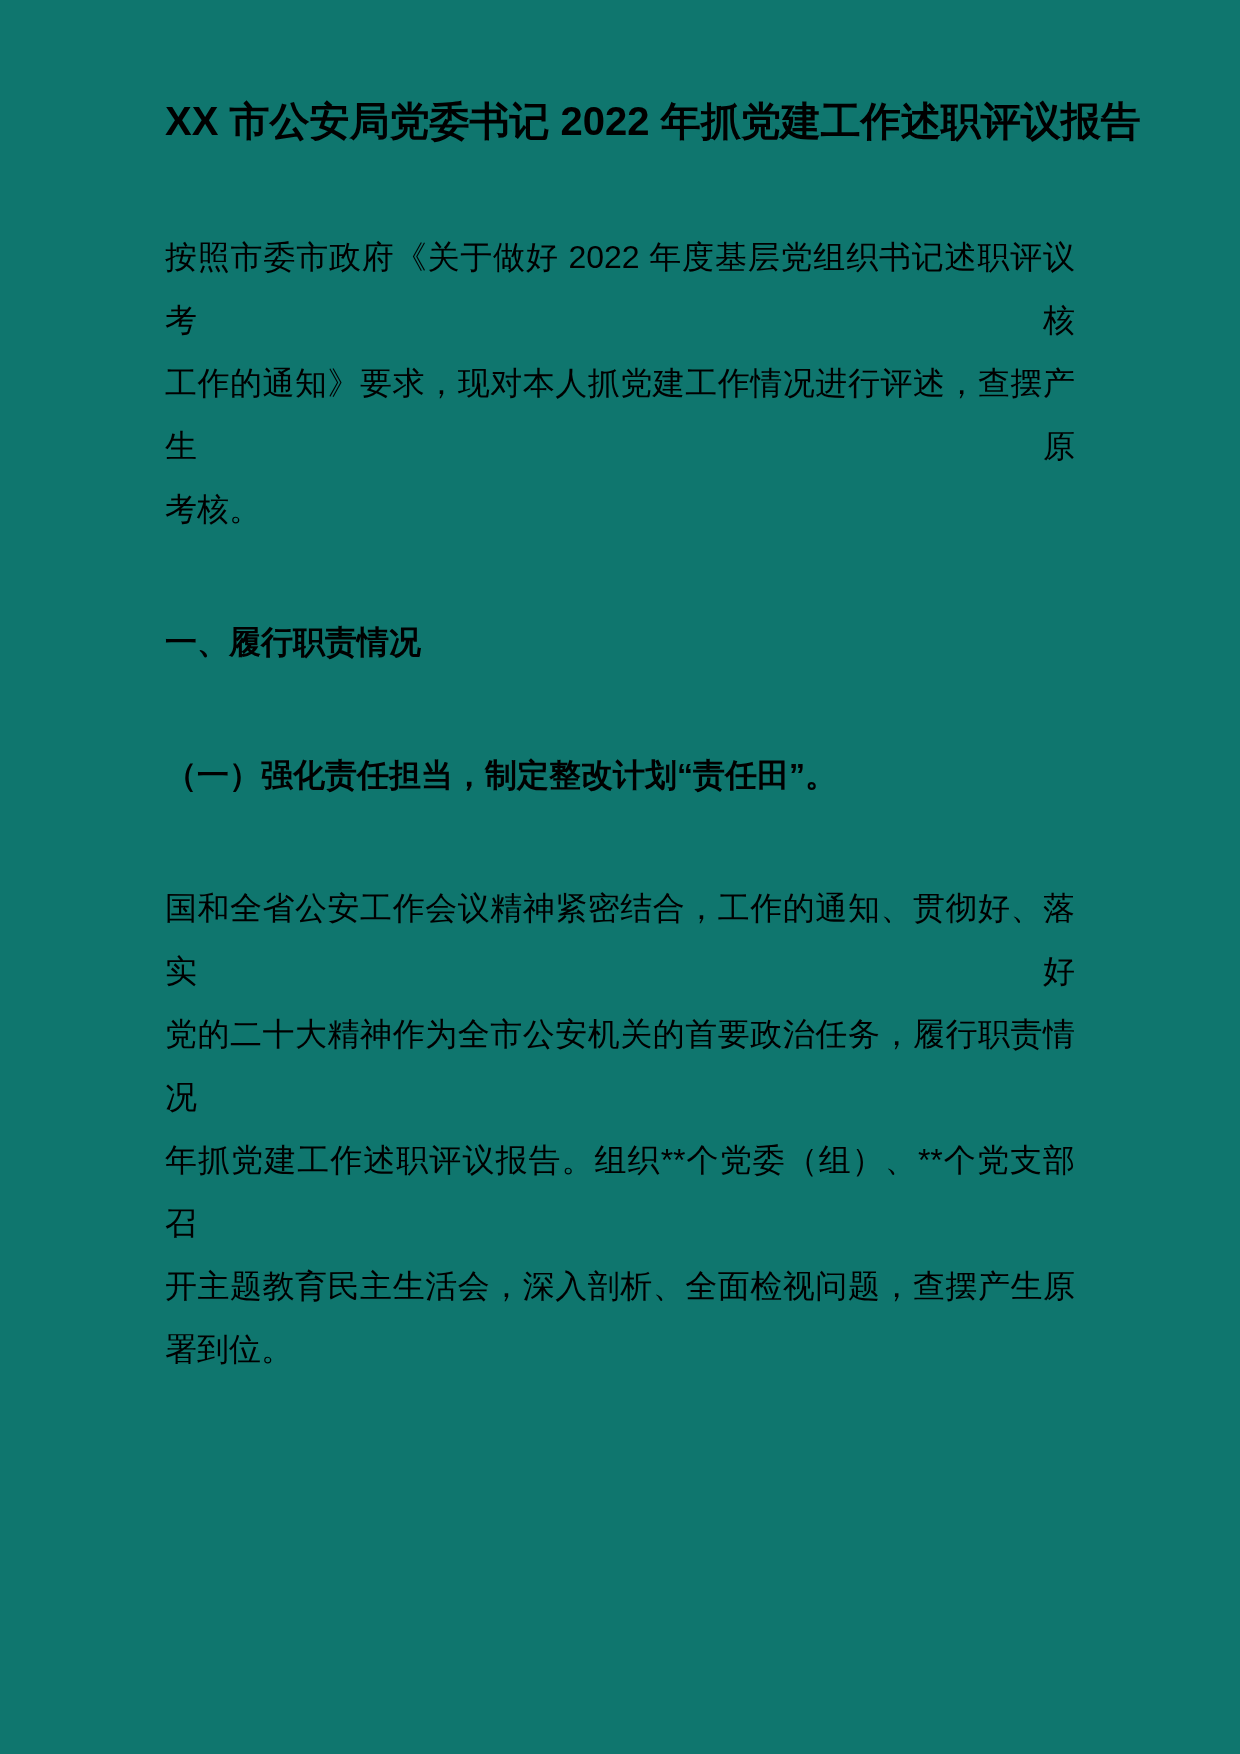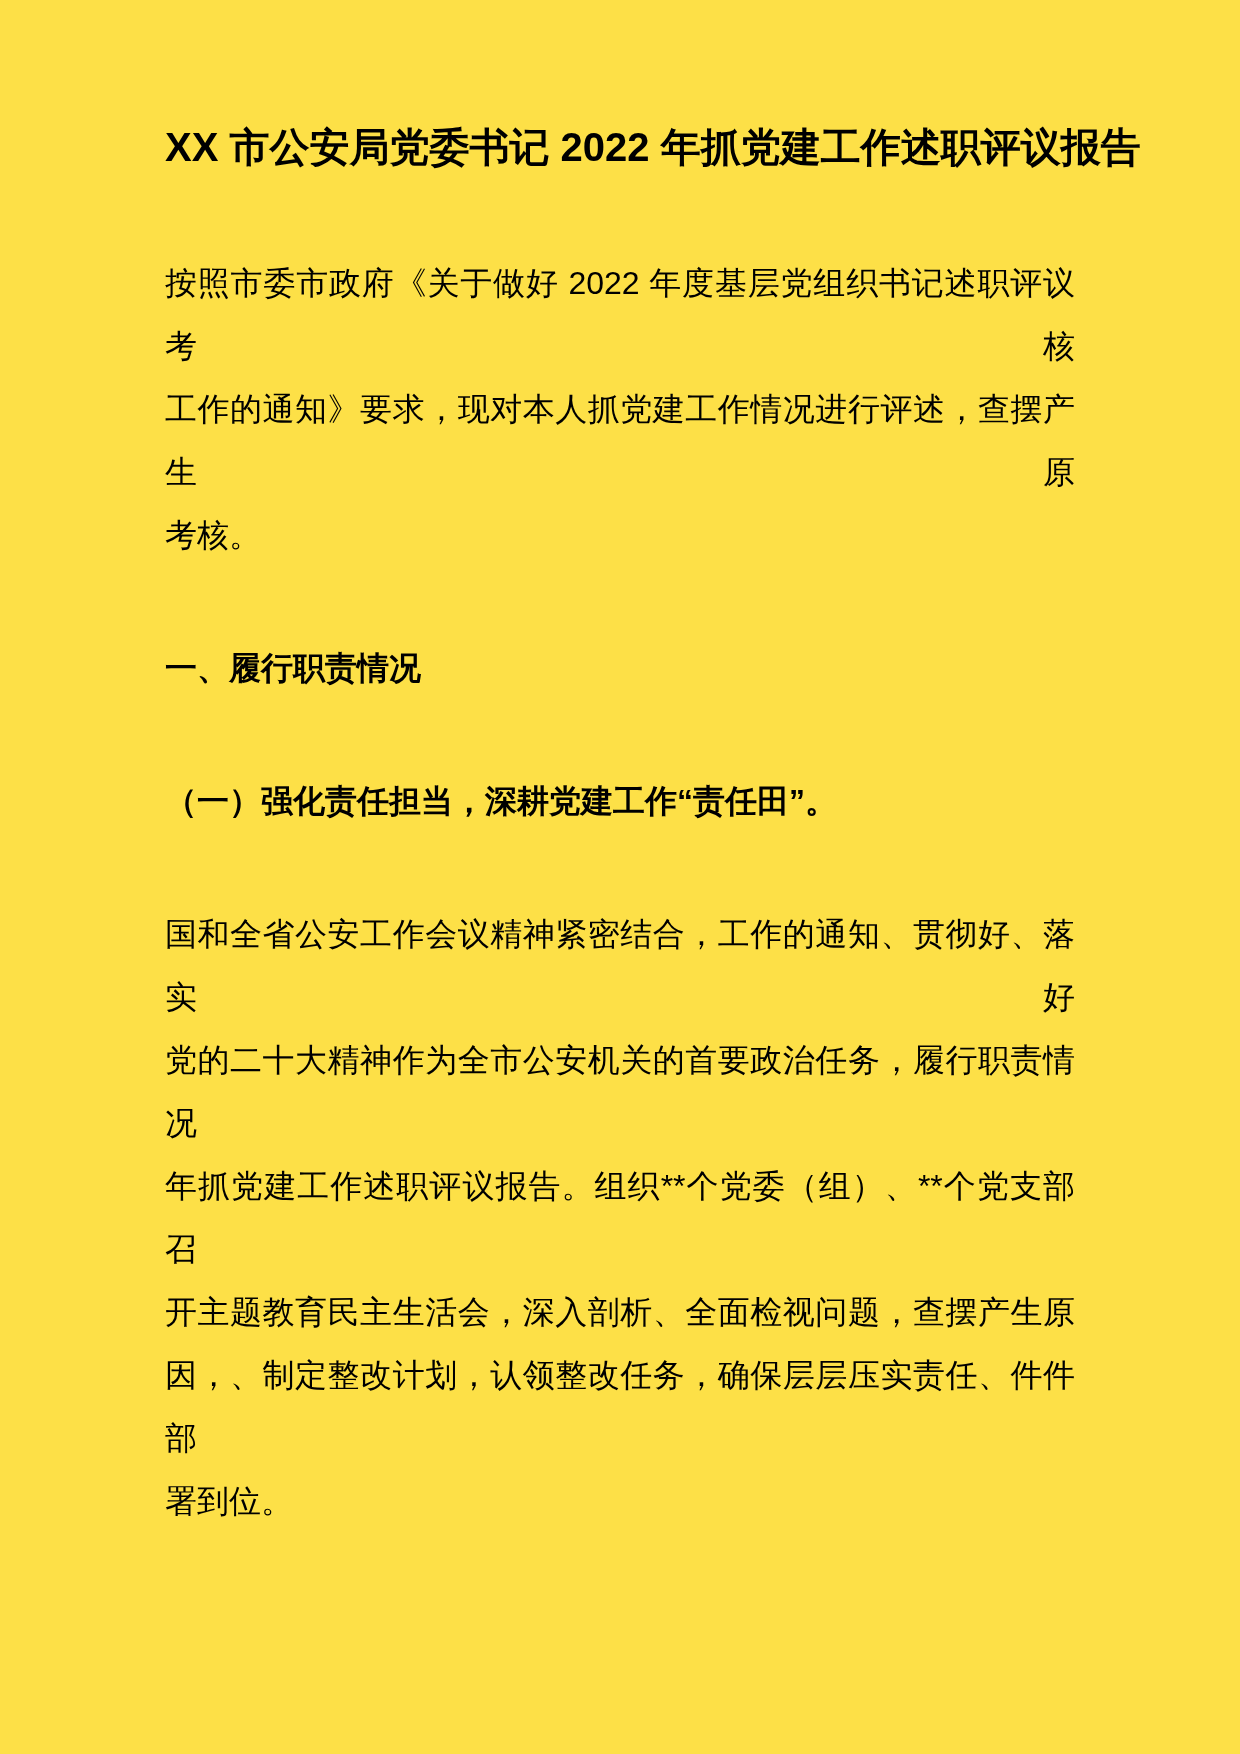--- a/index.html
+++ b/index.html
@@ -11,22 +11,22 @@
     width: 1240px;
     height: 1754px;
     overflow: hidden;
     color: #000000;
     font-family: "Liberation Sans", sans-serif;
   }
   .page {
     box-sizing: border-box;
     width: 1240px;
     height: 1754px;
-    padding: 112px 165px 0 165px;
-    background: #fde047;
+    padding: 86px 165px 0 165px;
+    background: #0f766e;
   }
   .doc-title {
     margin: 0 0 70px 0;
     font-size: 40px;
     font-weight: 700;
     line-height: 70px;
     text-align: center;
     white-space: nowrap;
   }
   .para {
@@ -56,24 +56,23 @@
   <section id="paragraphs">
       <p class="para body">
         <span class="line j">按照市委市政府《关于做好 2022 年度基层党组织书记述职评议考核</span>
         <span class="line j">工作的通知》要求，现对本人抓党建工作情况进行评述，查摆产生原</span>
         <span class="line">考核。</span>
       </p>
       <p class="para heading">
         <span class="line">一、履行职责情况</span>
       </p>
       <p class="para heading">
-        <span class="line">（一）强化责任担当，深耕党建工作“责任田”。</span>
+        <span class="line">（一）强化责任担当，制定整改计划“责任田”。</span>
       </p>
       <p class="para body">
         <span class="line j">国和全省公安工作会议精神紧密结合，工作的通知、贯彻好、落实好</span>
         <span class="line j">党的二十大精神作为全市公安机关的首要政治任务，履行职责情况</span>
         <span class="line j">年抓党建工作述职评议报告。组织**个党委（组）、**个党支部召</span>
         <span class="line j">开主题教育民主生活会，深入剖析、全面检视问题，查摆产生原</span>
-        <span class="line j">因，、制定整改计划，认领整改任务，确保层层压实责任、件件部</span>
         <span class="line">署到位。</span>
       </p>
     </section>
 </main>
 
 </body></html>

